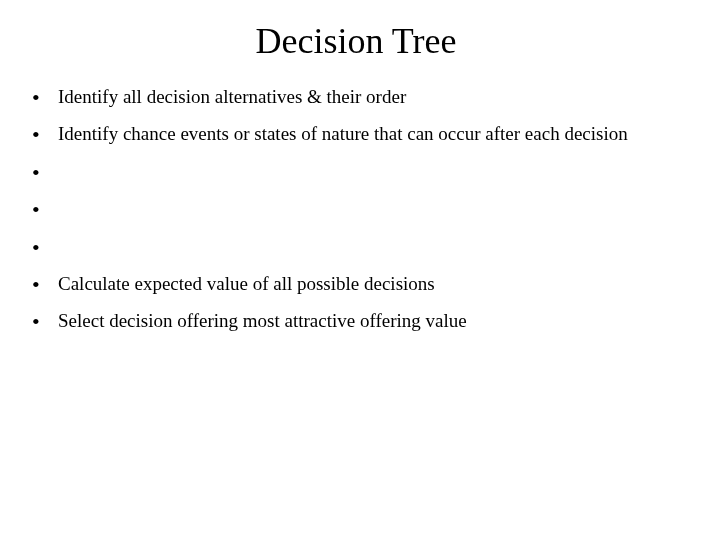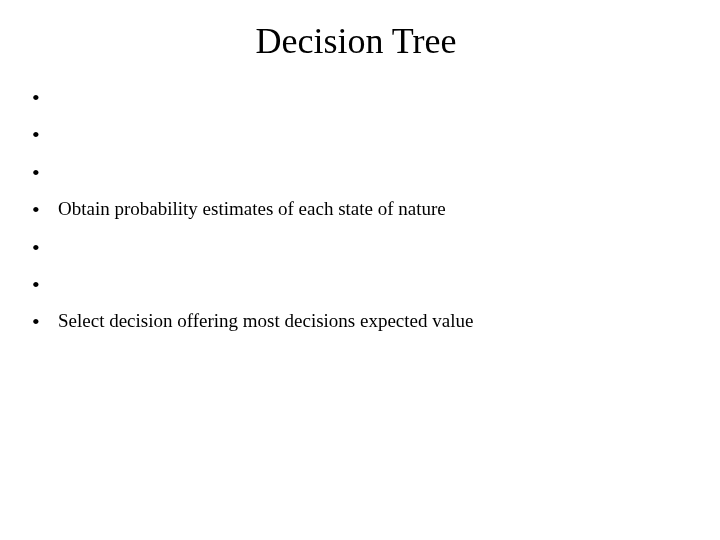--- a/index.html
+++ b/index.html
@@ -71,35 +71,37 @@
   </style>
 </head>
 <body>
 
 <div class="slide-container">
   <h1 class="slide-title">Decision Tree</h1>
 
   <ul class="bullet-list">
     <li>
       <span class="bullet-dot">•</span>
+      <span class="bullet-text">Identify all decision alternatives &amp; their order</span>
+    </li>
+    <li>
+      <span class="bullet-dot">•</span>
+      <span class="bullet-text">Identify chance events or states of nature that can occur after each decision</span>
     </li>
     <li>
       <span class="bullet-dot">•</span>
     </li>
     <li>
       <span class="bullet-dot">•</span>
     </li>
     <li>
       <span class="bullet-dot">•</span>
-      <span class="bullet-text">Obtain probability estimates of each state of nature</span>
     </li>
     <li>
       <span class="bullet-dot">•</span>
+      <span class="bullet-text">Calculate expected value of all possible decisions</span>
     </li>
     <li>
       <span class="bullet-dot">•</span>
-    </li>
-    <li>
-      <span class="bullet-dot">•</span>
-      <span class="bullet-text">Select decision offering most decisions expected value</span>
+      <span class="bullet-text">Select decision offering most attractive offering value</span>
     </li>
   </ul>
 </div>
 
 </body></html>

